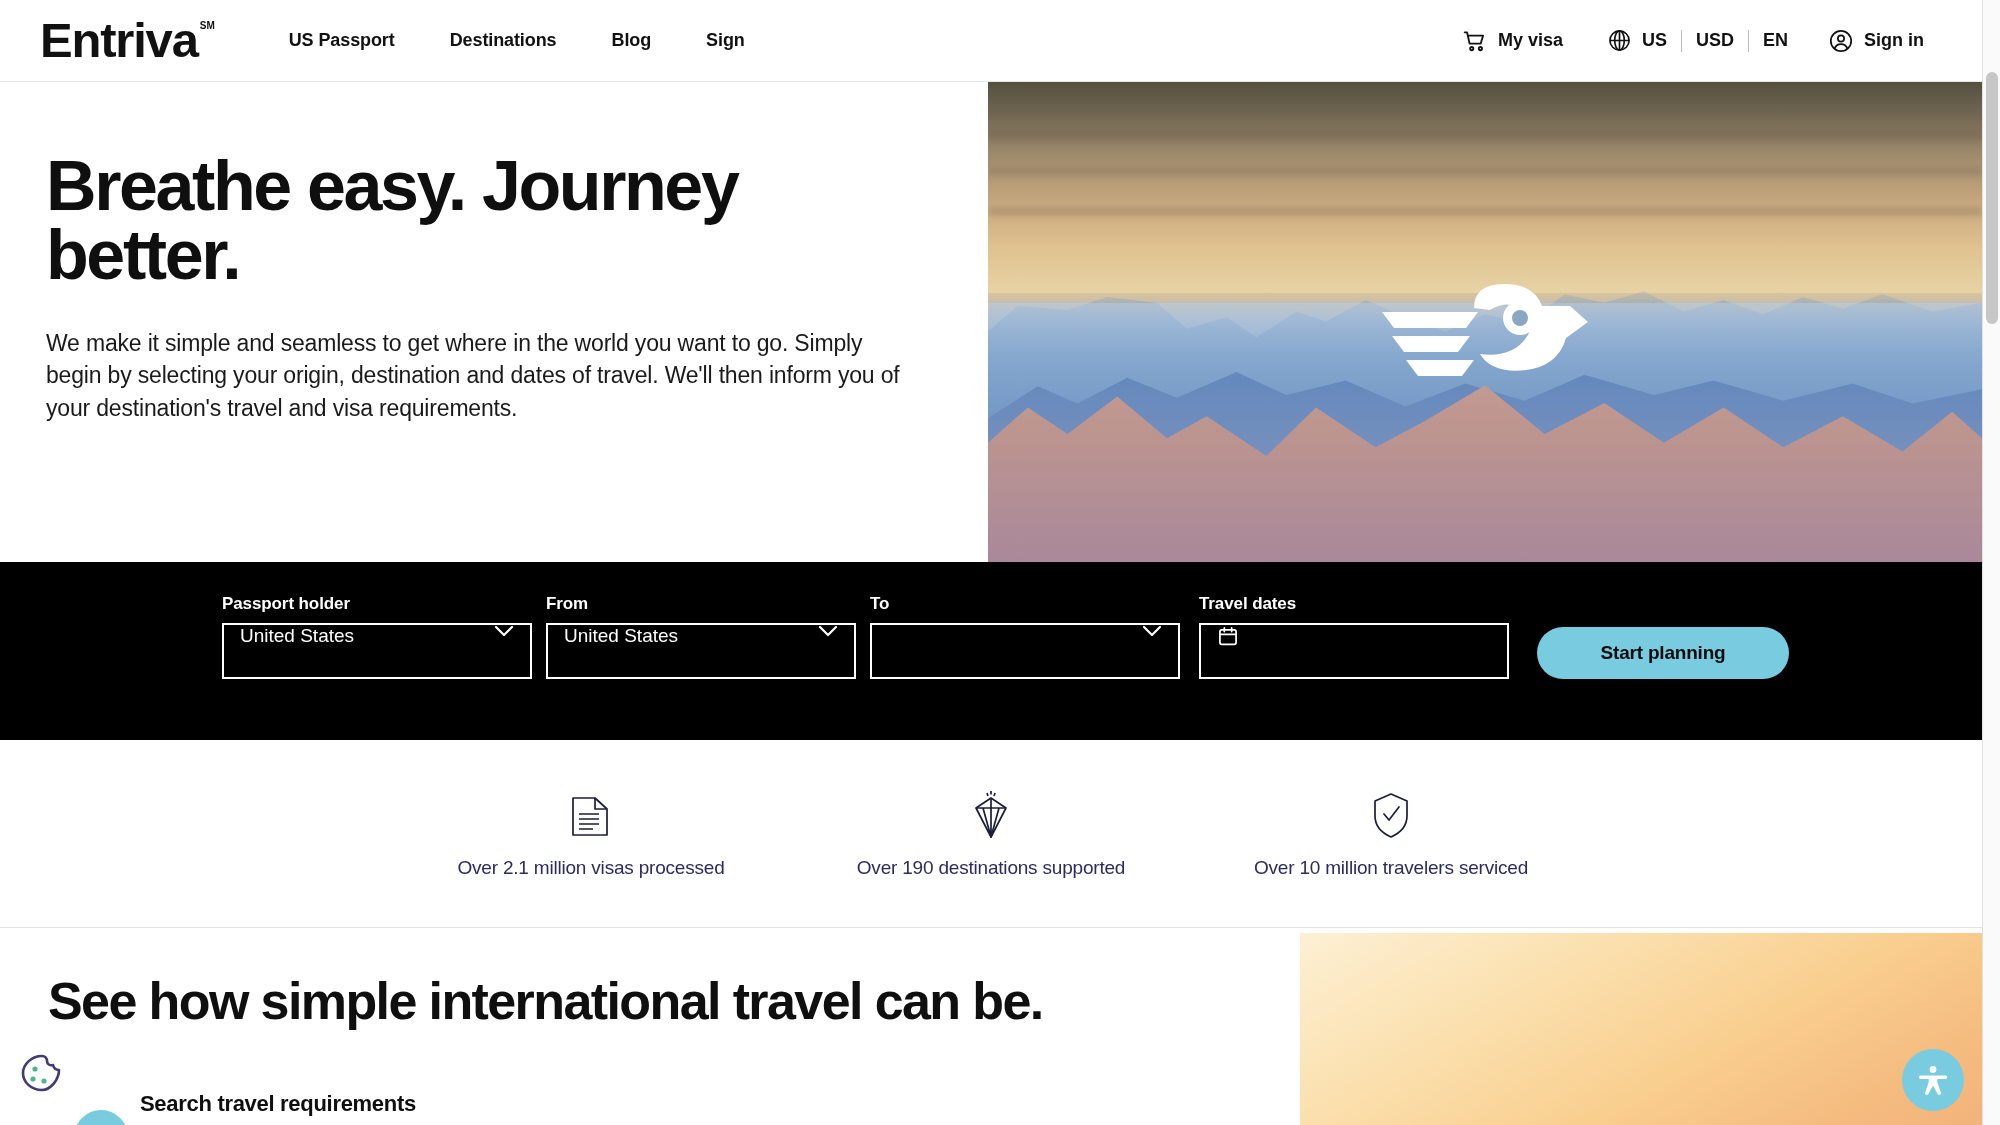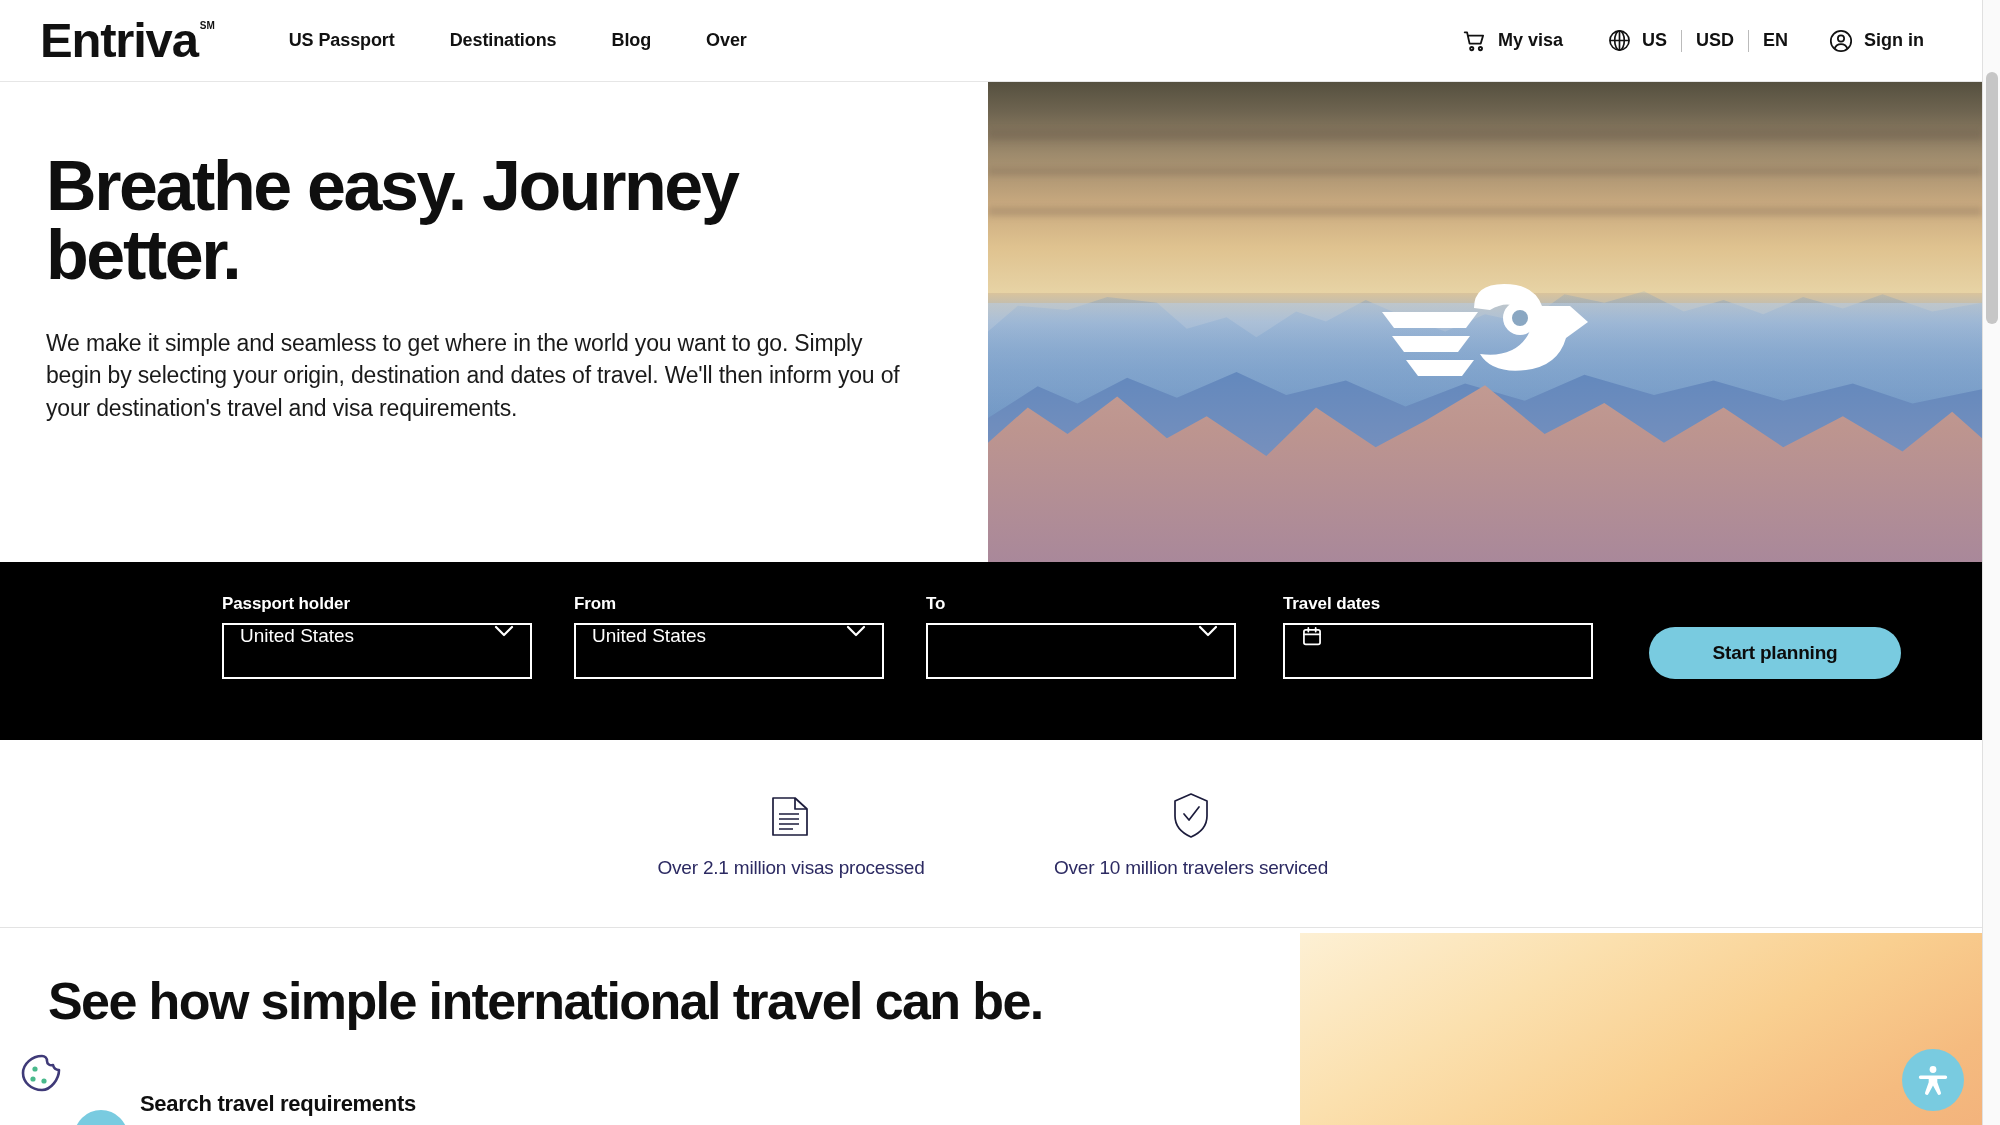--- a/index.html
+++ b/index.html
@@ -84,21 +84,21 @@
   }
   .hero-logo {
     position:absolute; left:50%; top:52%; transform:translate(-50%,-50%);
     width:230px; height:120px;
   }
 
   
   .searchbar {
     position:absolute; top:562px; left:0; width:1982px; height:178px; background:#000;
   }
-  .sb-inner { position:absolute; left:222px; top:0; display:flex; align-items:flex-end;gap:28px; }
+  .sb-inner { position:absolute; left:222px; top:0; display:flex; align-items:flex-end; }
   .sb-field { margin-right:14px; }
   .sb-label {
     font-size:17px; font-weight:700; color:#fff; margin-bottom:9px; letter-spacing:-0.1px;
   }
   .sb-select {
     height:56px; border:2px solid #fff; background:#000; display:flex;
     align-items:flex-start; padding:0 16px; cursor:pointer; position:relative;
   }
   .sb-select-value { font-size:19px; color:#fff; font-weight:400; }
   .sb-w1 { width:310px; }
@@ -168,21 +168,21 @@
   <div class="header">
     <div class="logo-wrap">
       <span class="logo-text">Entriva</span>
       <span class="logo-sm">SM</span>
     </div>
 
     <div class="nav">
       <div class="nav-item">US Passport</div>
       <div class="nav-item">Destinations</div>
       <div class="nav-item">Blog</div>
-      <div class="nav-item">Over</div>
+      <div class="nav-item">Sign</div>
     </div>
 
     <div class="header-right">
 
       <div class="hr-group">
         <svg width="26" height="26" viewBox="0 0 24 24" fill="none" stroke="#111" stroke-width="1.7" stroke-linecap="round" stroke-linejoin="round">
           <path d="M2.5 4h2.2l2.3 10.4h10.3l2.2-7.4H6"></path>
           <circle cx="9" cy="19" r="1.5"></circle>
           <circle cx="17" cy="19" r="1.5"></circle>
         </svg>
@@ -298,20 +298,30 @@
       <div class="stat-icon">
         <svg width="44" height="50" viewBox="0 0 44 50" fill="none" stroke="#1c1c3c" stroke-width="1.7" stroke-linejoin="round">
           <path d="M4 8h22l12 11v26H4z" fill="#fff"></path>
           <path d="M26 8v11h12"></path>
           <path d="M10 24h20M10 29h20M10 34h20M10 39h14"></path>
         </svg>
       </div>
       <div class="stat-label">Over 2.1 million visas processed</div>
     </div>
 
+    <div class="stat">
+      <div class="stat-icon">
+        <svg width="46" height="52" viewBox="0 0 46 52" fill="none" stroke="#1c1c3c" stroke-width="1.7" stroke-linejoin="round">
+          <path d="M23 9 L8 19 L23 48 L38 19 Z"></path>
+          <path d="M8 19h30M23 9v39M15 19 L23 48 L31 19"></path>
+          <path d="M19 4l1 3M23 2v3.4M27 4l-1 3"></path>
+        </svg>
+      </div>
+      <div class="stat-label">Over 190 destinations supported</div>
+    </div>
 
     <div class="stat">
       <div class="stat-icon">
         <svg width="46" height="52" viewBox="0 0 46 52" fill="none" stroke="#1c1c3c" stroke-width="1.7" stroke-linejoin="round" stroke-linecap="round">
           <path d="M23 5 L39 12 v15 c0 11-7 17-16 21 -9-4-16-10-16-21 V12 Z"></path>
           <path d="M16 25 l5 6 l10-13"></path>
         </svg>
       </div>
       <div class="stat-label">Over 10 million travelers serviced</div>
     </div>

